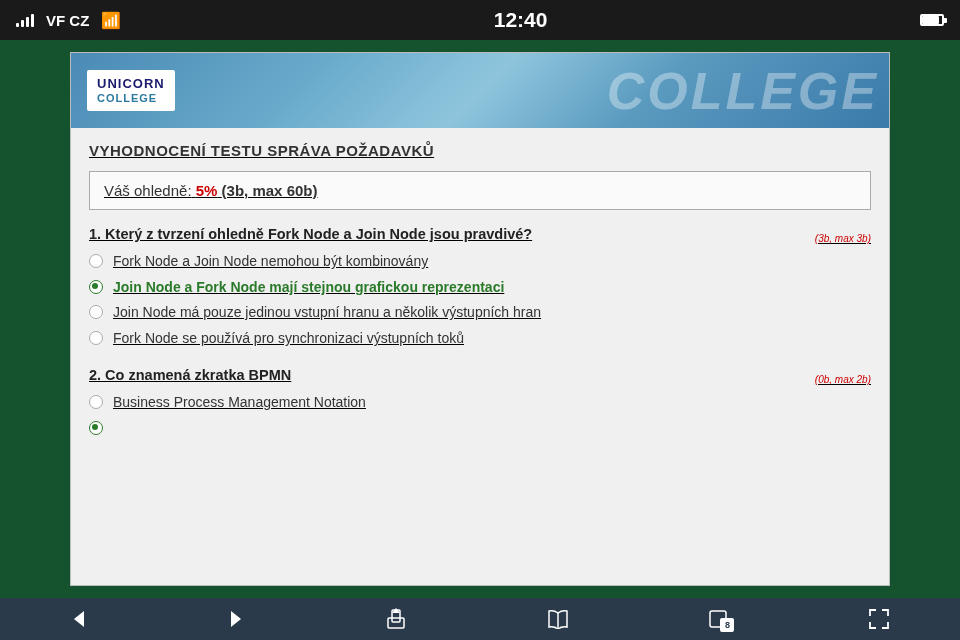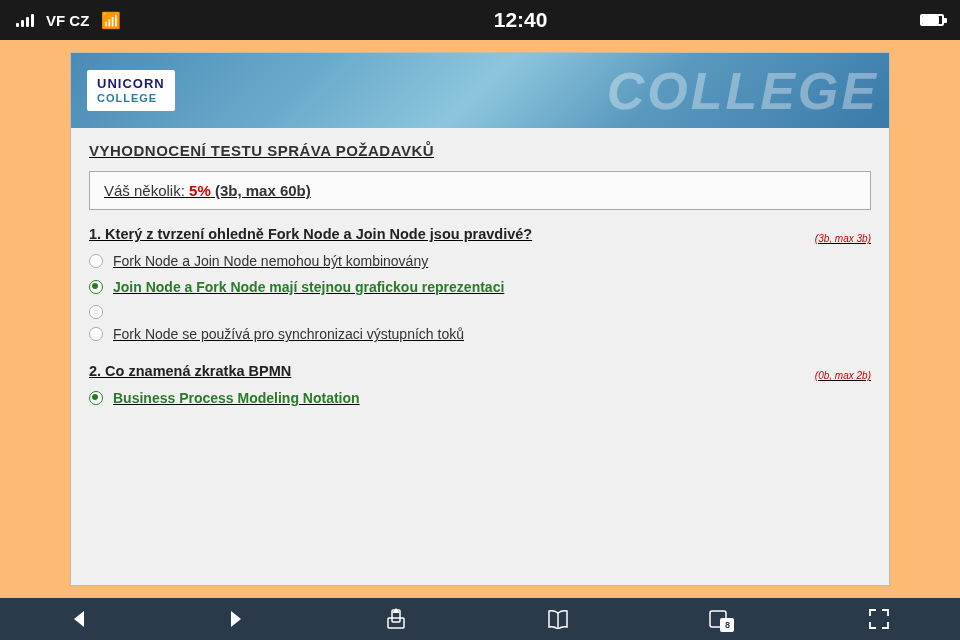--- a/index.html
+++ b/index.html
@@ -71,21 +71,21 @@
       width: 85%;
       height: 100%;
       background: white;
       border-radius: 1px;
     }
 
     
     .main-area {
       width: 960px;
       height: 558px;
-      background: #fdba74;
+      background: #14532d;
       overflow: hidden;
       display: flex;
       justify-content: center;
       padding: 12px 32px;
     }
 
     .content-card {
       background: #f0f0f0;
       width: 820px;
       height: 534px;
@@ -304,21 +304,21 @@
       <div class="logo-box">
         <div class="logo-text-unicorn">Unicorn</div>
         <div class="logo-text-college">College</div>
       </div>
     </div>
 
     <div class="page-content">
       <div class="page-title">VYHODNOCENÍ TESTU SPRÁVA POŽADAVKŮ</div>
 
       <div class="result-box">
-        <span>Váš několik:</span>
+        <span>Váš ohledně:</span>
         <span class="result-percent">5%</span>
         <span class="result-score">(3b, max 60b)</span>
       </div>
 
       <div id="questions-container">
           <div class="question-block">
             <div class="question-header">
               <div class="question-text">1. Který z tvrzení ohledně Fork Node a Join Node jsou pravdivé?</div>
               <div class="question-points">(3b, max 3b)</div>
             </div>
@@ -326,36 +326,40 @@
               <li class="answer-item">
                 <div class="radio-circle"></div>
                 <span>Fork Node a Join Node nemohou být kombinovány</span>
               </li>
               <li class="answer-item correct">
                 <div class="radio-circle selected"></div>
                 <span>Join Node a Fork Node mají stejnou grafickou reprezentaci</span>
               </li>
               <li class="answer-item">
                 <div class="radio-circle"></div>
+                <span>Join Node má pouze jedinou vstupní hranu a několik výstupních hran</span>
               </li>
               <li class="answer-item">
                 <div class="radio-circle"></div>
                 <span>Fork Node se používá pro synchronizaci výstupních toků</span>
               </li>
             </ul>
           </div>
           <div class="question-block">
             <div class="question-header">
               <div class="question-text">2. Co znamená zkratka BPMN</div>
               <div class="question-points">(0b, max 2b)</div>
             </div>
             <ul class="answer-list">
+              <li class="answer-item">
+                <div class="radio-circle"></div>
+                <span>Business Process Management Notation</span>
+              </li>
               <li class="answer-item correct">
                 <div class="radio-circle selected"></div>
-                <span>Business Process Modeling Notation</span>
               </li>
             </ul>
           </div>
         </div>
     </div>
 
   </div>
 </div>
 
 <div class="bottom-bar">

